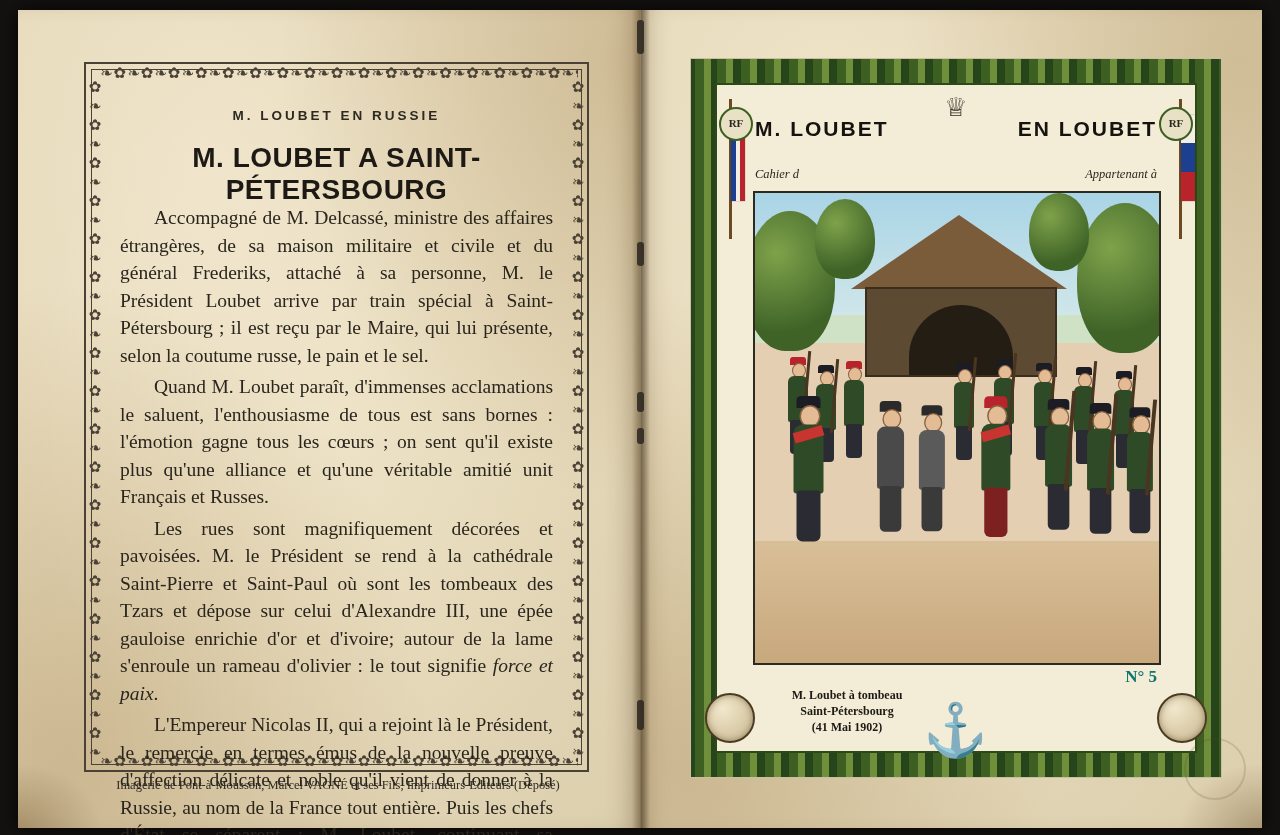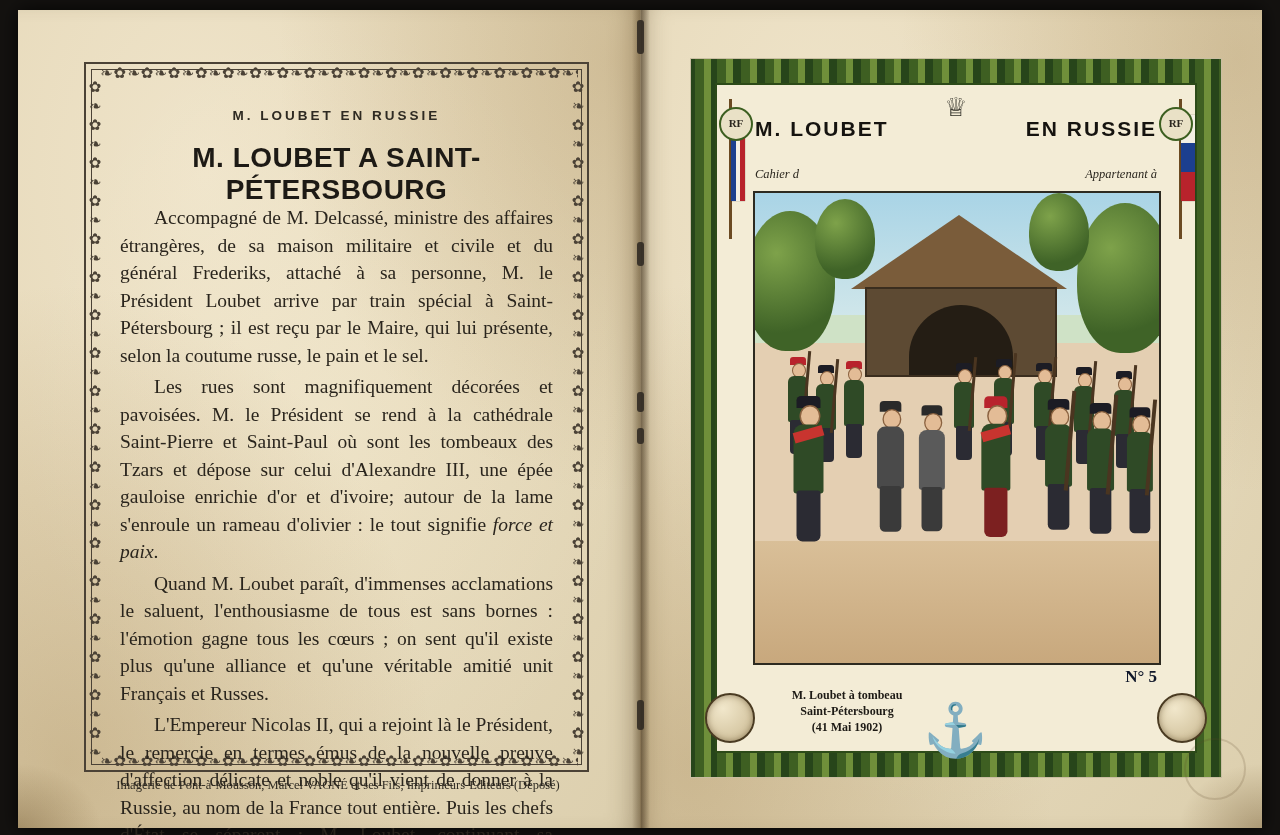--- a/index.html
+++ b/index.html
@@ -375,21 +375,21 @@
     transform: rotate(-16deg);
   }
 
   .plate-no {
     position: absolute;
     right: 64px;
     top: 608px;
     font-family: "Liberation Serif", serif;
     font-size: 17px;
     font-weight: 700;
-    color: #0f172a;
+    color: #0f766e;
   }
   .cap-left {
     position: absolute;
     left: 56px;
     top: 628px;
     width: 200px;
     text-align: center;
     font-family: "Liberation Serif", serif;
     font-size: 12px;
     font-weight: 700;
@@ -447,42 +447,42 @@
         <div class="orn-row" style="top:2px;">❧✿❧✿❧✿❧✿❧✿❧✿❧✿❧✿❧✿❧✿❧✿❧✿❧✿❧✿❧✿❧✿❧✿❧✿❧✿❧✿</div>
         <div class="orn-row" style="bottom:2px;">❧✿❧✿❧✿❧✿❧✿❧✿❧✿❧✿❧✿❧✿❧✿❧✿❧✿❧✿❧✿❧✿❧✿❧✿❧✿❧✿</div>
         <div class="orn-col" style="left:2px;">✿❧✿❧✿❧✿❧✿❧✿❧✿❧✿❧✿❧✿❧✿❧✿❧✿❧✿❧✿❧✿❧✿❧✿❧</div>
         <div class="orn-col" style="right:2px;">✿❧✿❧✿❧✿❧✿❧✿❧✿❧✿❧✿❧✿❧✿❧✿❧✿❧✿❧✿❧✿❧✿❧✿❧</div>
 
         <div class="running-head">M. LOUBET EN RUSSIE</div>
         <div class="main-title">M. LOUBET A SAINT-PÉTERSBOURG</div>
 
         <div class="body-text">
           <p>Accompagné de M. Delcassé, ministre des affaires étrangères, de sa maison militaire et civile et du général Frederiks, attaché à sa personne, M. le Président Loubet arrive par train spécial à Saint-Pétersbourg ; il est reçu par le Maire, qui lui présente, selon la coutume russe, le pain et le sel.</p>
+          <p>Quand M. Loubet paraît, d'immenses acclamations le saluent, l'enthousiasme de tous est sans bornes : l'émotion gagne tous les cœurs ; on sent qu'il existe plus qu'une alliance et qu'une véritable amitié unit Français et Russes.</p>
           <p>Les rues sont magnifiquement décorées et pavoisées. M. le Président se rend à la cathédrale Saint-Pierre et Saint-Paul où sont les tombeaux des Tzars et dépose sur celui d'Alexandre III, une épée gauloise enrichie d'or et d'ivoire; autour de la lame s'enroule un rameau d'olivier : le tout signifie <i>force et paix</i>.</p>
-          <p>Quand M. Loubet paraît, d'immenses acclamations le saluent, l'enthousiasme de tous est sans bornes : l'émotion gagne tous les cœurs ; on sent qu'il existe plus qu'une alliance et qu'une véritable amitié unit Français et Russes.</p>
           <p class="tail">L'Empereur Nicolas II, qui a rejoint là le Président, le remercie en termes émus de la nouvelle preuve d'affection délicate et noble qu'il vient de donner à la Russie, au nom de la France tout entière. Puis les chefs d'État se séparent ; M. Loubet, continuant sa promenade à travers la ville, visite la maison de l'Empereur Pierre-le-Grand et les plus beaux monuments. La joie de tous est extraordinaire.</p>
         </div>
       </div>
 
       <div class="imprint">Imagerie de Pont-à-Mousson, Marcel VAGNÉ et ses Fils, Imprimeurs-Éditeurs (Déposé)</div>
     </div>
 
     <div class="page page-right">
       <div class="aging"></div>
 
       <div class="plate">
         <div class="wreath"></div>
         <div class="wreath-inner"></div>
 
         <div class="plate-head">
           <span class="eagle">♕</span>
         </div>
         <div class="plate-title">
           <span>M. LOUBET</span>
-          <span>EN RUSSIE</span>
+          <span>EN LOUBET</span>
         </div>
         <div class="plate-fields">
           <span>Cahier d</span>
           <span>Appartenant à</span>
         </div>
 
         <div class="flag" style="left:30px; top:54px;">
           <div class="pole"></div>
             <div class="cloth"></div>
         </div>

